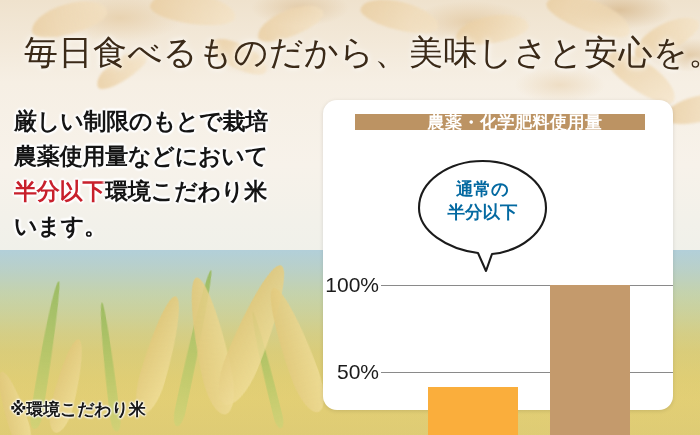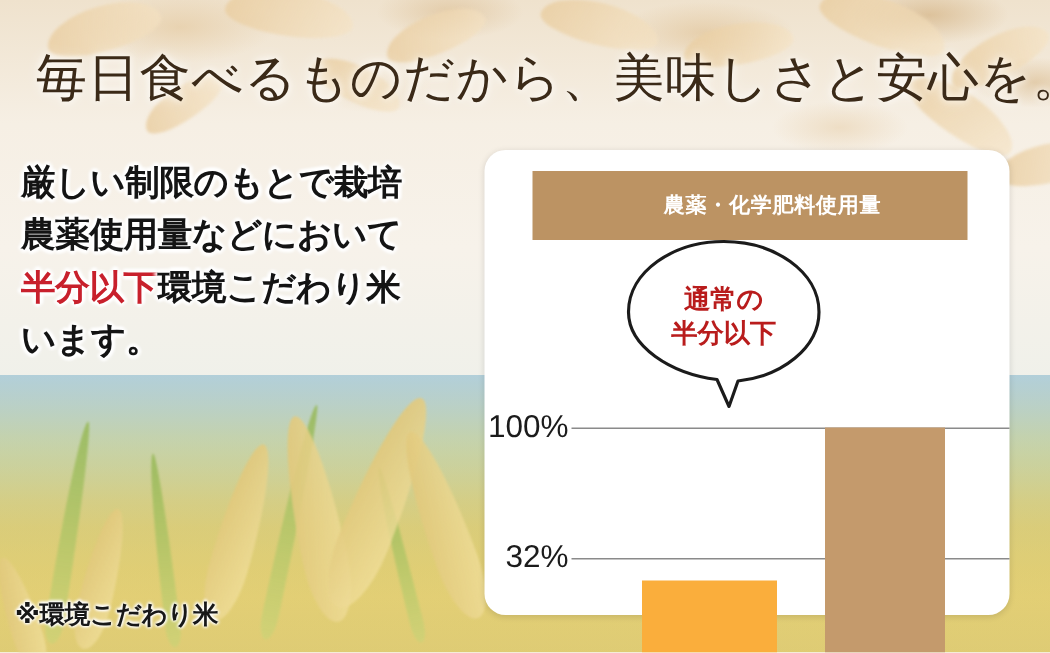--- a/index.html
+++ b/index.html
@@ -113,24 +113,24 @@
     left: 323px; top: 100px;
     width: 350px; height: 310px;
     background: #ffffff;
     border-radius: 14px;
     box-shadow: 0 1px 4px rgba(0,0,0,.12);
   }
 
   .chart-title {
     position: absolute;
     left: 32px; top: 14px;
-    width: 290px; height: 46px;
+    width: 290px; height: 16px;
     background: #bc9363;
     color: #ffffff;
-    font-size: 14px;
+    font-size: 17px;
     font-weight: 700;
     letter-spacing: .5px;
     display: flex;
     align-items: center;
     justify-content: center;
     padding-left: 30px;
   }
 
   .plot {
     position: absolute;
@@ -164,27 +164,27 @@
 
   
   .callout {
     position: absolute;
     left: 93px; top: 6px;
     width: 133px; height: 116px;
   }
   .callout svg { display: block; width: 133px; height: 116px; }
   .callout-text {
     position: absolute;
-    left: 0; top: 30px;
+    left: 0; top: 20px;
     width: 133px;
     text-align: center;
     font-size: 17.5px;
     font-weight: 700;
     line-height: 1.3;
-    color: #b91c1c;
+    color: #0369a1;
     font-family: Liberation Serif, serif;
   }
 </style>
 </head>
 <body>
 
 <div class="poster">
 
   <div class="bg-top">
     <div class="bg-grain" style="left:30px;  top:4px;   width:78px; height:30px; transform:rotate(-16deg);"></div>
@@ -227,21 +227,21 @@
   <div class="chart-card">
 
     <div class="chart-title">農薬・化学肥料使用量</div>
 
     <div class="plot">
 
       <div class="gridline" style="top:133px;"></div>
       <div class="ytick" style="top:133px;">100%</div>
 
       <div class="gridline" style="top:220px;"></div>
-      <div class="ytick" style="top:220px;">32%</div>
+      <div class="ytick" style="top:220px;">50%</div>
 
       <div class="bar bar-a" style="left:105px; width:90px; height:70px; bottom:-47px;"></div>
       <div class="bar bar-b" style="left:227px; width:80px; height:172px; bottom:-47px;"></div>
 
       <div class="callout">
         <svg viewBox="0 0 133 116" xmlns="http://www.w3.org/2000/svg">
           <path d="M66.5 3 C100 3 130 23 130 50 C130 74 105 93 76 96 L70 113 L62 95 C31 91 3 73 3 50 C3 23 33 3 66.5 3 Z" fill="#ffffff" stroke="#1b1b1b" stroke-width="2.1" stroke-linejoin="round"></path>
         </svg>
         <div class="callout-text">
           <div>通常の</div>

